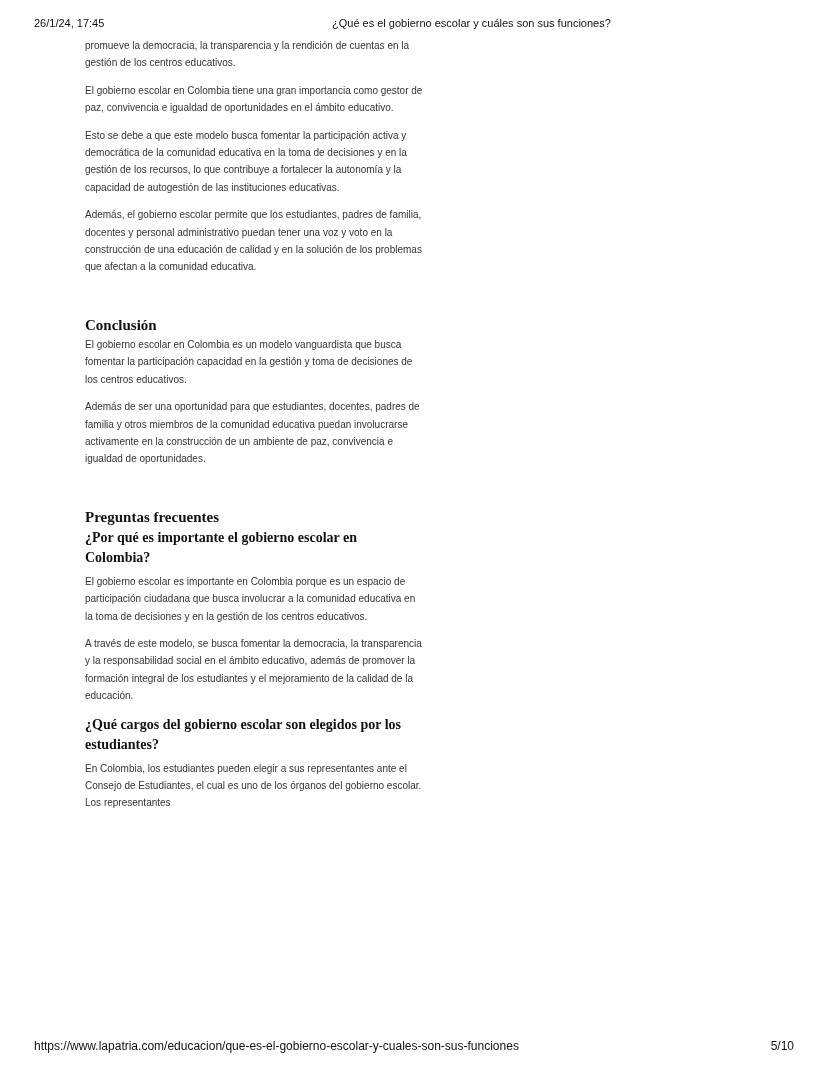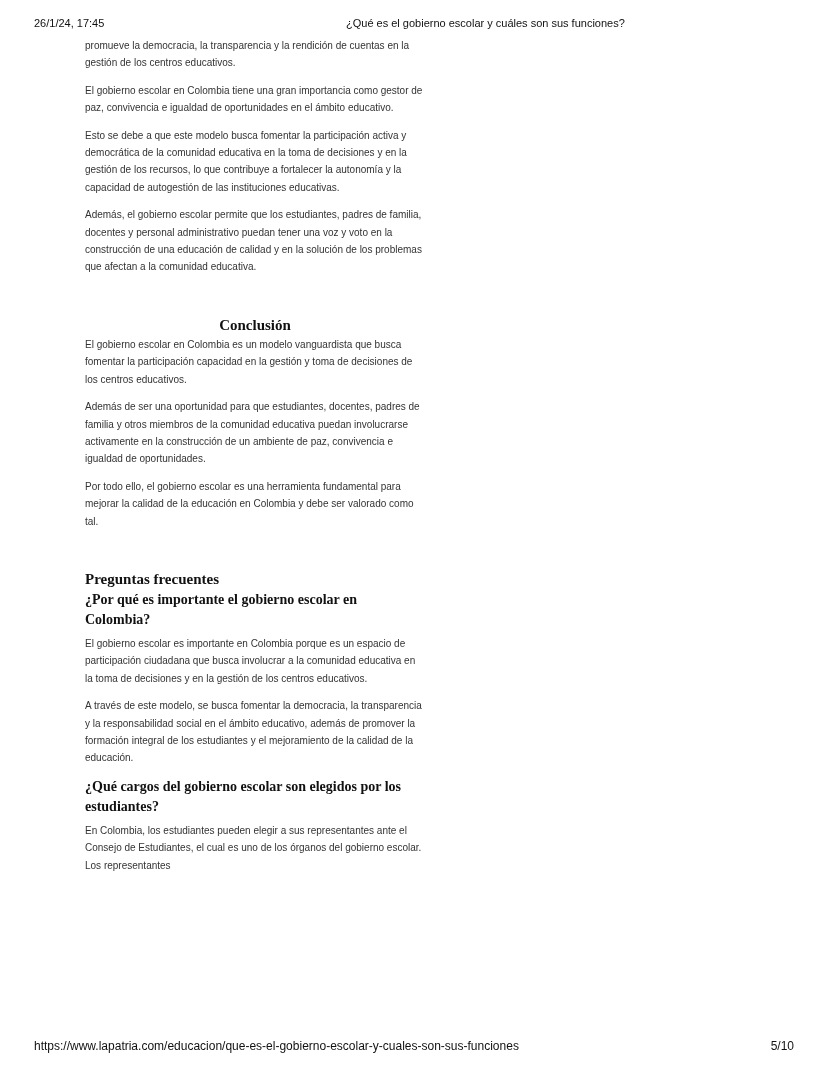--- a/index.html
+++ b/index.html
@@ -24,21 +24,21 @@
       font-size: 11px;
       color: #111111;
     }
     .print-header .date {
       position: absolute;
       left: 0;
       top: 0;
     }
     .print-header .doc-title {
       position: absolute;
-      left: 312px;
+      left: 298px;
       top: 0;
       white-space: nowrap;
       text-align: center;
     }
     .print-footer {
       position: absolute;
       top: 1039px;
       left: 34px;
       right: 34px;
       height: 16px;
@@ -83,21 +83,21 @@
       font-family: "Liberation Serif", serif;
       font-weight: bold;
       font-size: 14px;
       line-height: 20px;
       color: #111111;
       margin: 0 0 5px 0;
     }
     .spacer-section {
       height: 30px;
     }
-    .h2-conclusion { margin-top: 0; text-align: center; }
+    .h2-conclusion { margin-top: 0; }
   </style>
 </head>
 <body>
 
 <div class="print-header">
   <span class="date">26/1/24, 17:45</span>
   <span class="doc-title">¿Qué es el gobierno escolar y cuáles son sus funciones?</span>
 </div>
 
 <div class="article">
@@ -105,21 +105,20 @@
   <p>El gobierno escolar en Colombia tiene una gran importancia como gestor de paz, convivencia e igualdad de oportunidades en el ámbito educativo.</p>
   <p>Esto se debe a que este modelo busca fomentar la participación activa y democrática de la comunidad educativa en la toma de decisiones y en la gestión de los recursos, lo que contribuye a fortalecer la autonomía y la capacidad de autogestión de las instituciones educativas.</p>
   <p>Además, el gobierno escolar permite que los estudiantes, padres de familia, docentes y personal administrativo puedan tener una voz y voto en la construcción de una educación de calidad y en la solución de los problemas que afectan a la comunidad educativa.</p>
 
   <div class="spacer-section"></div>
 
   <section>
     <h2 class="h2-conclusion">Conclusión</h2>
     <p>El gobierno escolar en Colombia es un modelo vanguardista que busca fomentar la participación capacidad en la gestión y toma de decisiones de los centros educativos.</p>
     <p>Además de ser una oportunidad para que estudiantes, docentes, padres de familia y otros miembros de la comunidad educativa puedan involucrarse activamente en la construcción de un ambiente de paz, convivencia e igualdad de oportunidades.</p>
-    <p>Por todo ello, el gobierno escolar es una herramienta fundamental para mejorar la calidad de la educación en Colombia y debe ser valorado como tal.</p>
   </section>
 
   <div class="spacer-section"></div>
 
   <section>
     <h2>Preguntas frecuentes</h2>
 
     <div>
       <h3>¿Por qué es importante el gobierno escolar en Colombia?</h3>
       <p>El gobierno escolar es importante en Colombia porque es un espacio de participación ciudadana que busca involucrar a la comunidad educativa en la toma de decisiones y en la gestión de los centros educativos.</p>

